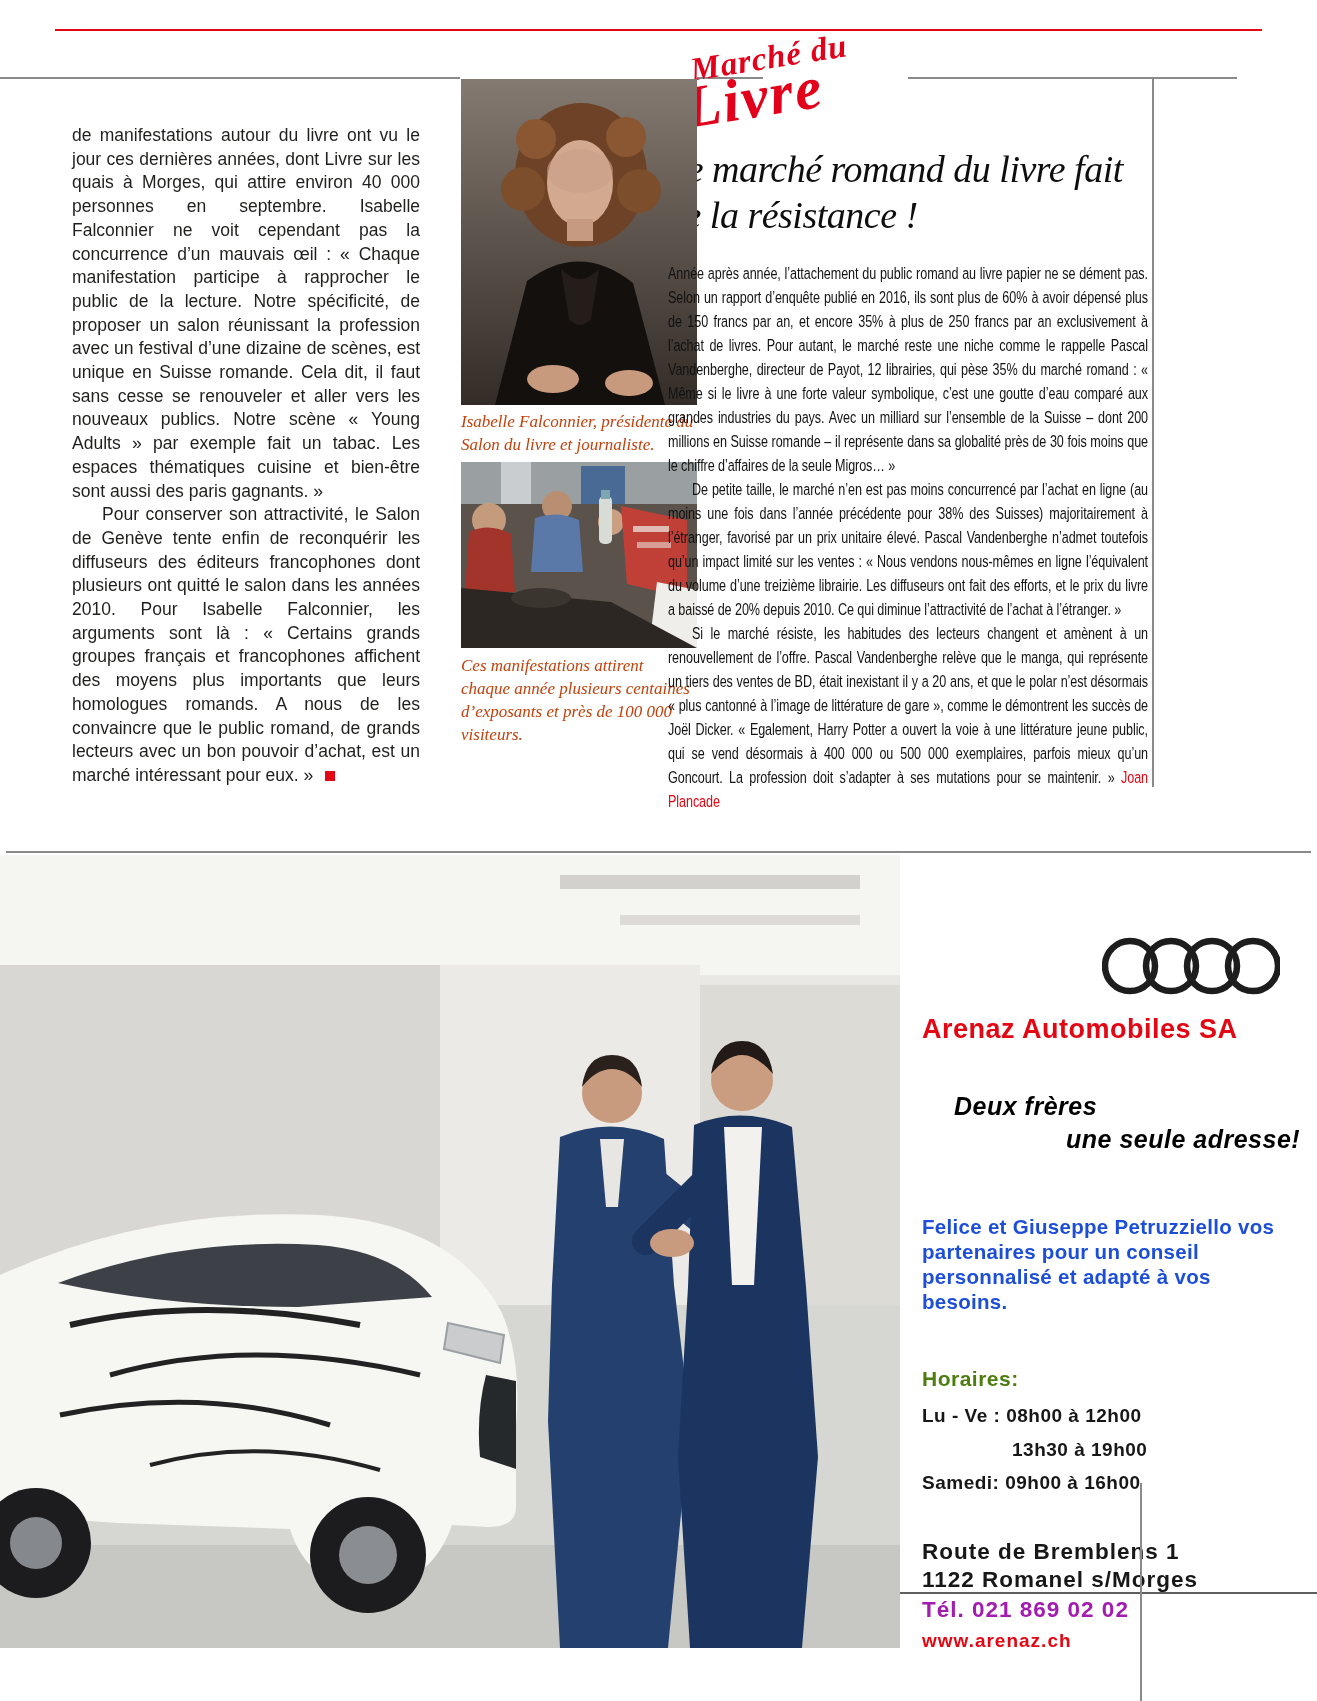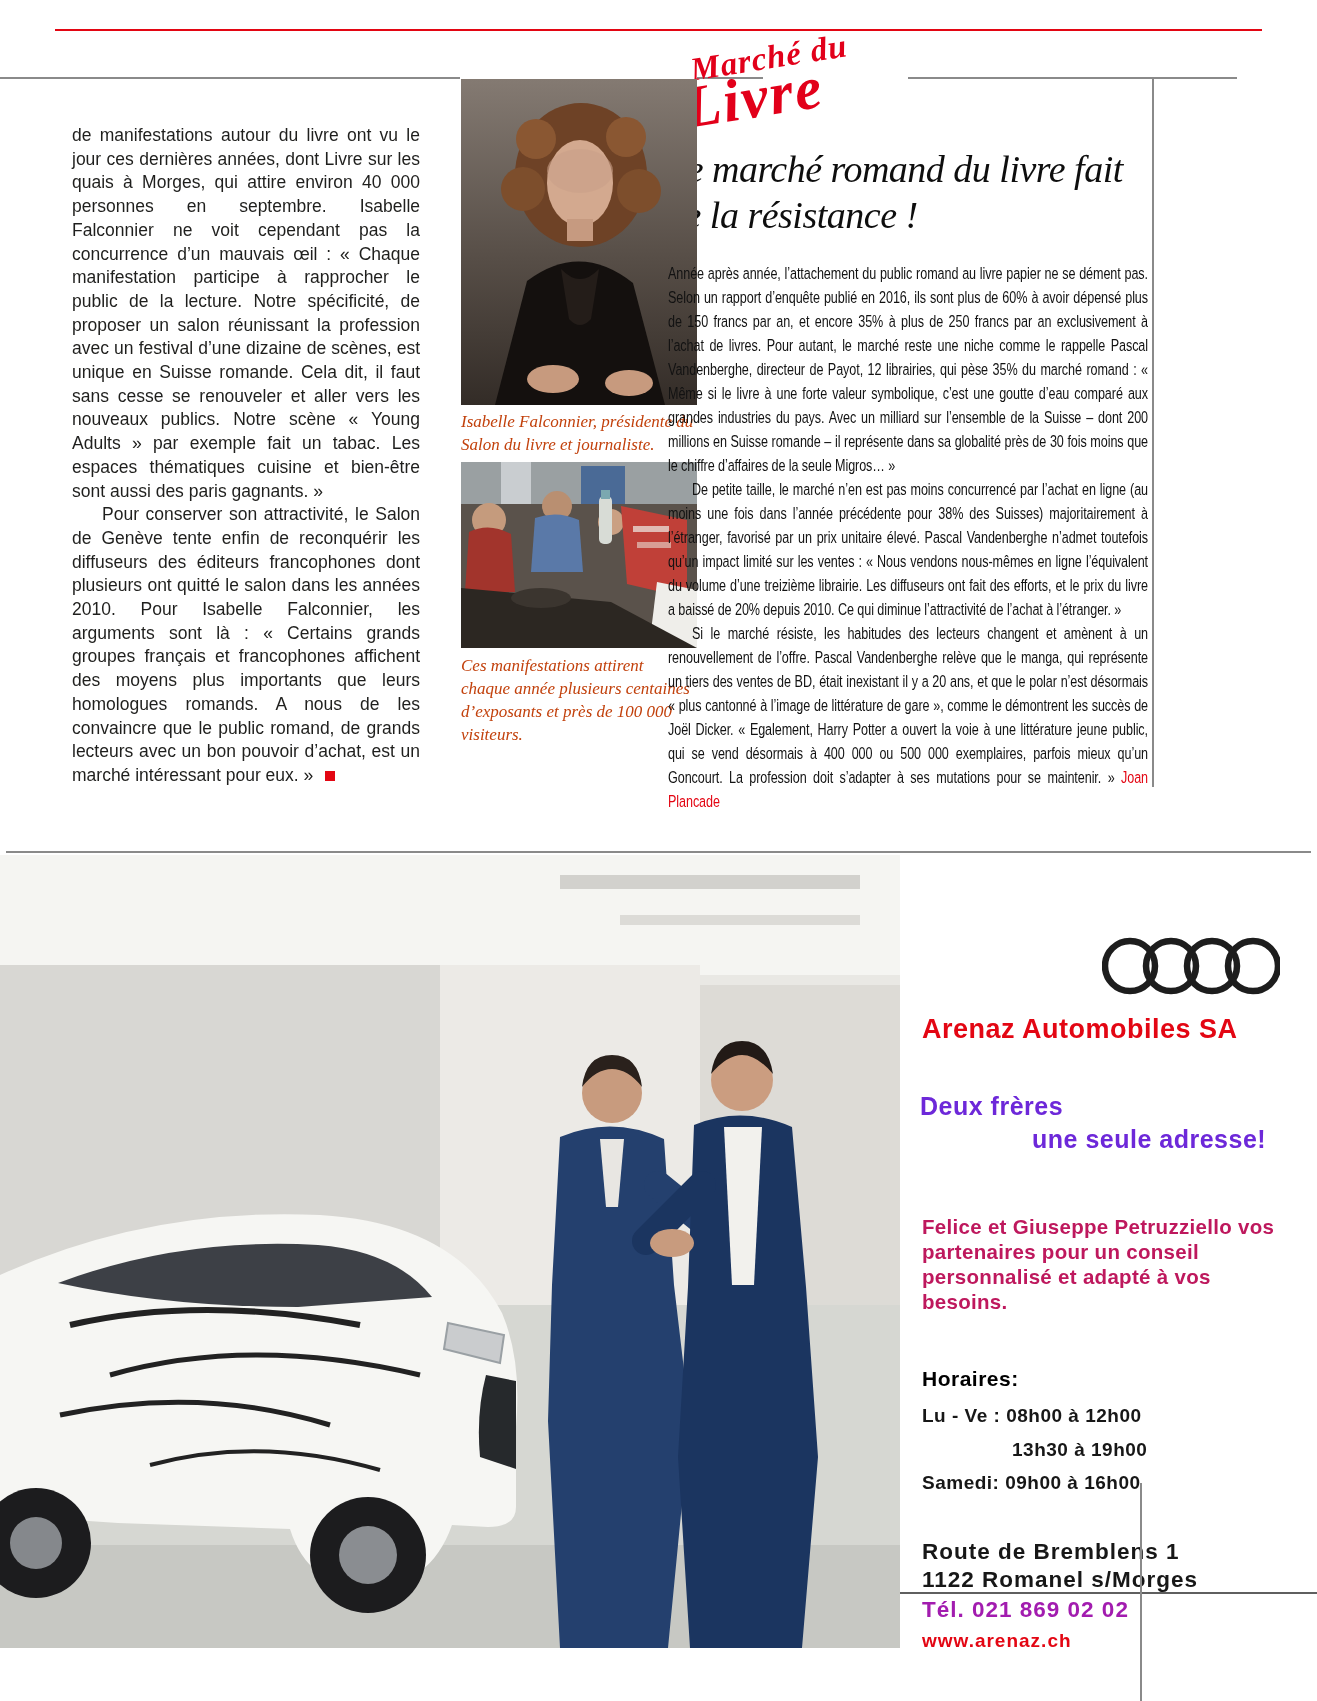--- a/index.html
+++ b/index.html
@@ -38,27 +38,27 @@
   
   .caption{font-family:"Liberation Serif",serif;font-style:italic;font-size:17px;
            line-height:23px;color:#c2410c;}
 
   
   .photo{overflow:hidden;background:#888;}
   .photo svg{display:block;}
 
   
   .ad-company{left:922px;top:1014px;font-size:27px;font-weight:bold;color:#e30613;letter-spacing:0.5px;}
-  .ad-slogan{left:920px;top:1090px;font-size:25px;font-weight:bold;color:#6d28d9;line-height:33px;letter-spacing:0.5px;}
+  .ad-slogan{left:954px;top:1090px;font-size:25px;font-weight:bold;color:#000000;line-height:33px;letter-spacing:0.5px;font-style:italic;}
   .ad-slogan .s1{padding-left:0;}
   .ad-slogan .s2{padding-left:56px;}
   .ad-slogan .s3{padding-left:112px;}
   .ad-desc{left:922px;top:1214px;width:356px;font-size:20.5px;font-weight:bold;
-           line-height:25px;color:#be185d;letter-spacing:0.3px;}
-  .ad-hours-label{left:922px;top:1367px;font-size:21px;font-weight:bold;color:#000000;letter-spacing:0.5px;}
+           line-height:25px;color:#1d4ed8;letter-spacing:0.3px;}
+  .ad-hours-label{left:922px;top:1367px;font-size:21px;font-weight:bold;color:#4d7c0f;letter-spacing:0.5px;}
   .ad-hours{left:922px;top:1399px;font-size:19px;font-weight:bold;color:#171717;line-height:33.5px;letter-spacing:0.5px;}
   .ad-hours .h2{padding-left:90px;}
   .ad-address{left:922px;top:1538px;font-size:22.5px;font-weight:bold;color:#171717;line-height:27.5px;letter-spacing:1px;}
   .ad-phone{left:922px;top:1597px;font-size:22.5px;font-weight:bold;color:#a21caf;letter-spacing:1px;}
   .ad-site{left:922px;top:1622px;font-size:19px;font-weight:bold;color:#e30613;letter-spacing:1px;margin-top:8px;}
 </style>
 </head>
 <body>
 
 <div class="page">

